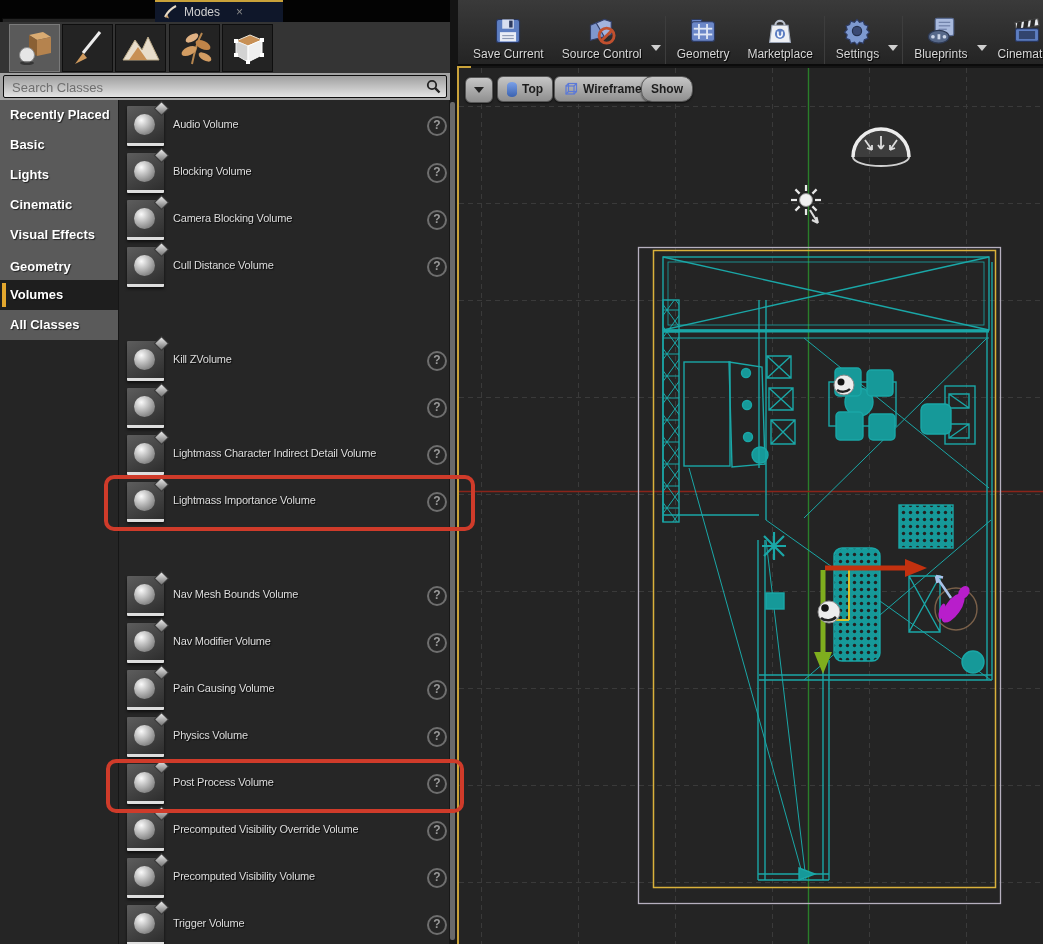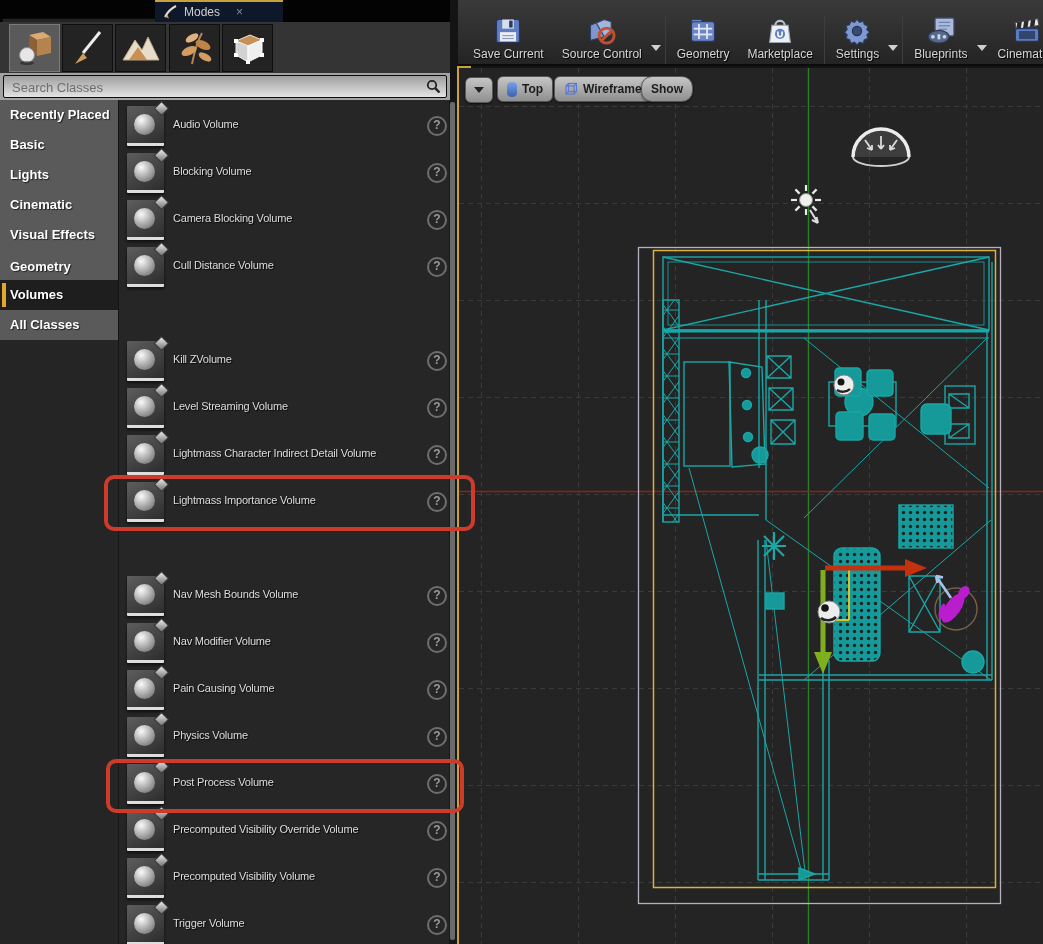--- a/index.html
+++ b/index.html
@@ -189,21 +189,20 @@
           <span class="vlab">Cull Distance Volume</span>
           <span class="vhelp">?</span>
         </div>
       <div class="vrow" style="top:236px">
           <span class="vic"></span>
           <span class="vlab">Kill ZVolume</span>
           <span class="vhelp">?</span>
         </div>
       <div class="vrow" style="top:283px">
           <span class="vic"></span>
-          <span class="vlab">Level Streaming Volume</span>
           <span class="vhelp">?</span>
         </div>
       <div class="vrow" style="top:330px">
           <span class="vic"></span>
           <span class="vlab">Lightmass Character Indirect Detail Volume</span>
           <span class="vhelp">?</span>
         </div>
       <div class="vrow" style="top:377px">
           <span class="vic"></span>
           <span class="vlab">Lightmass Importance Volume</span>

